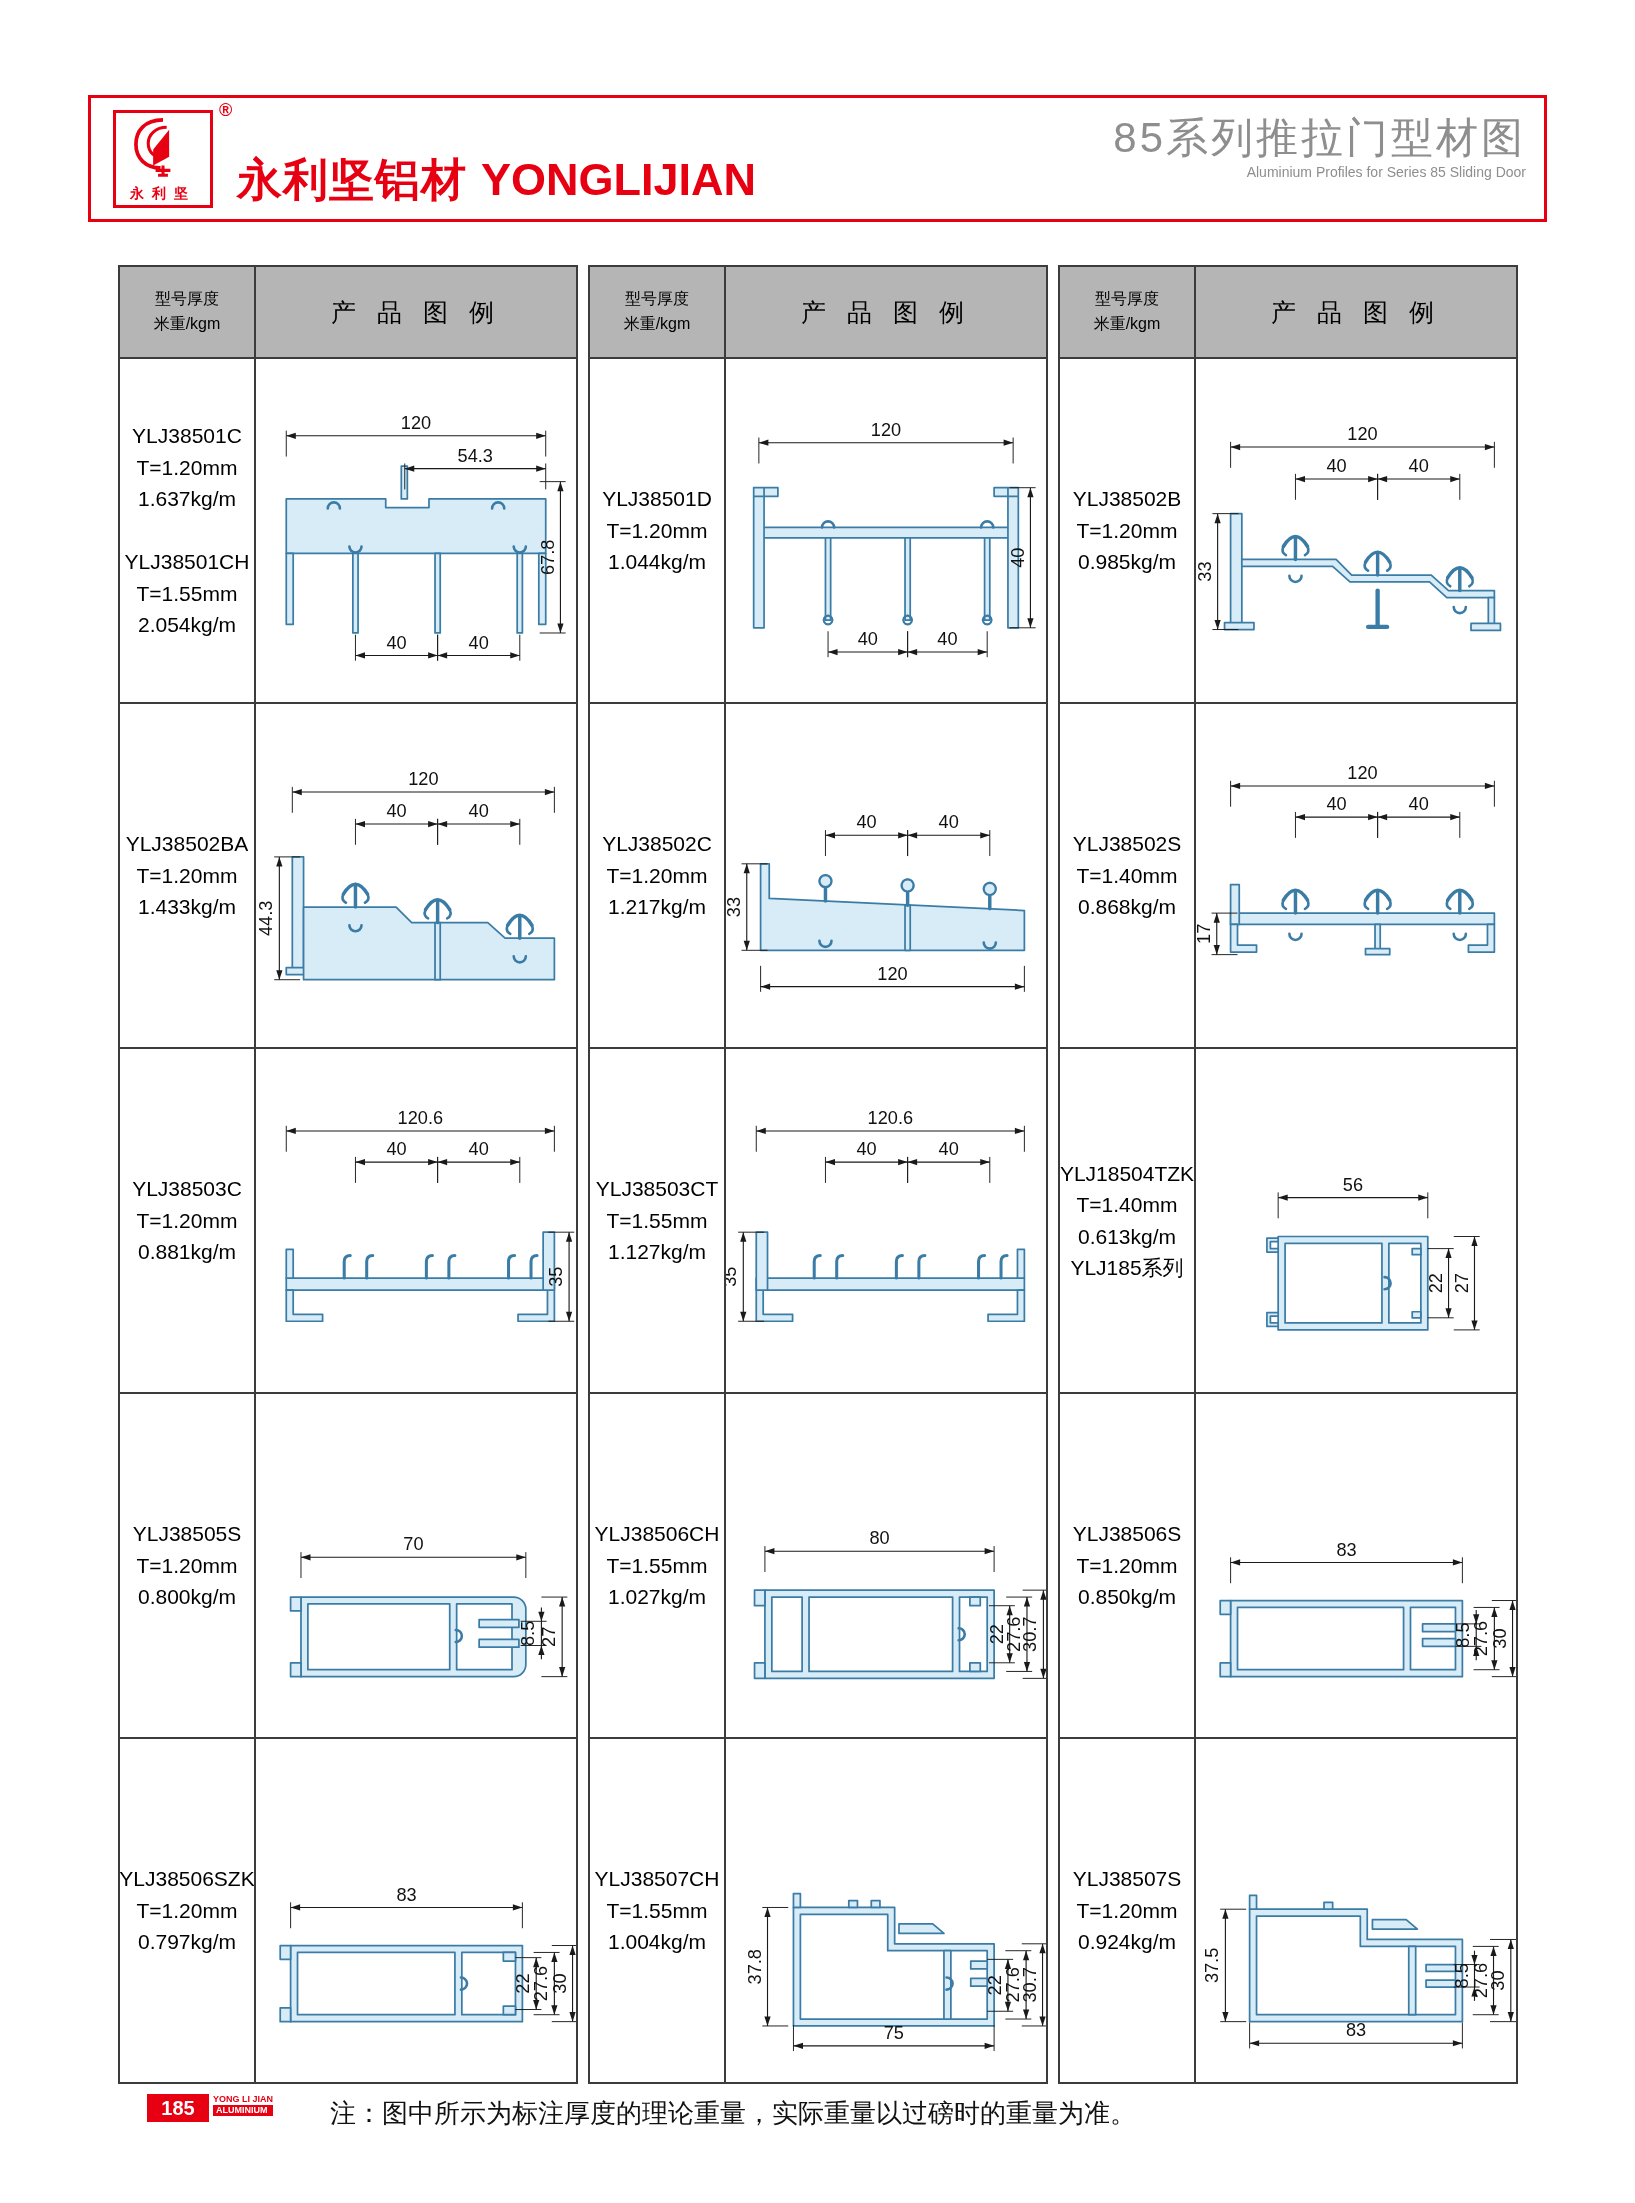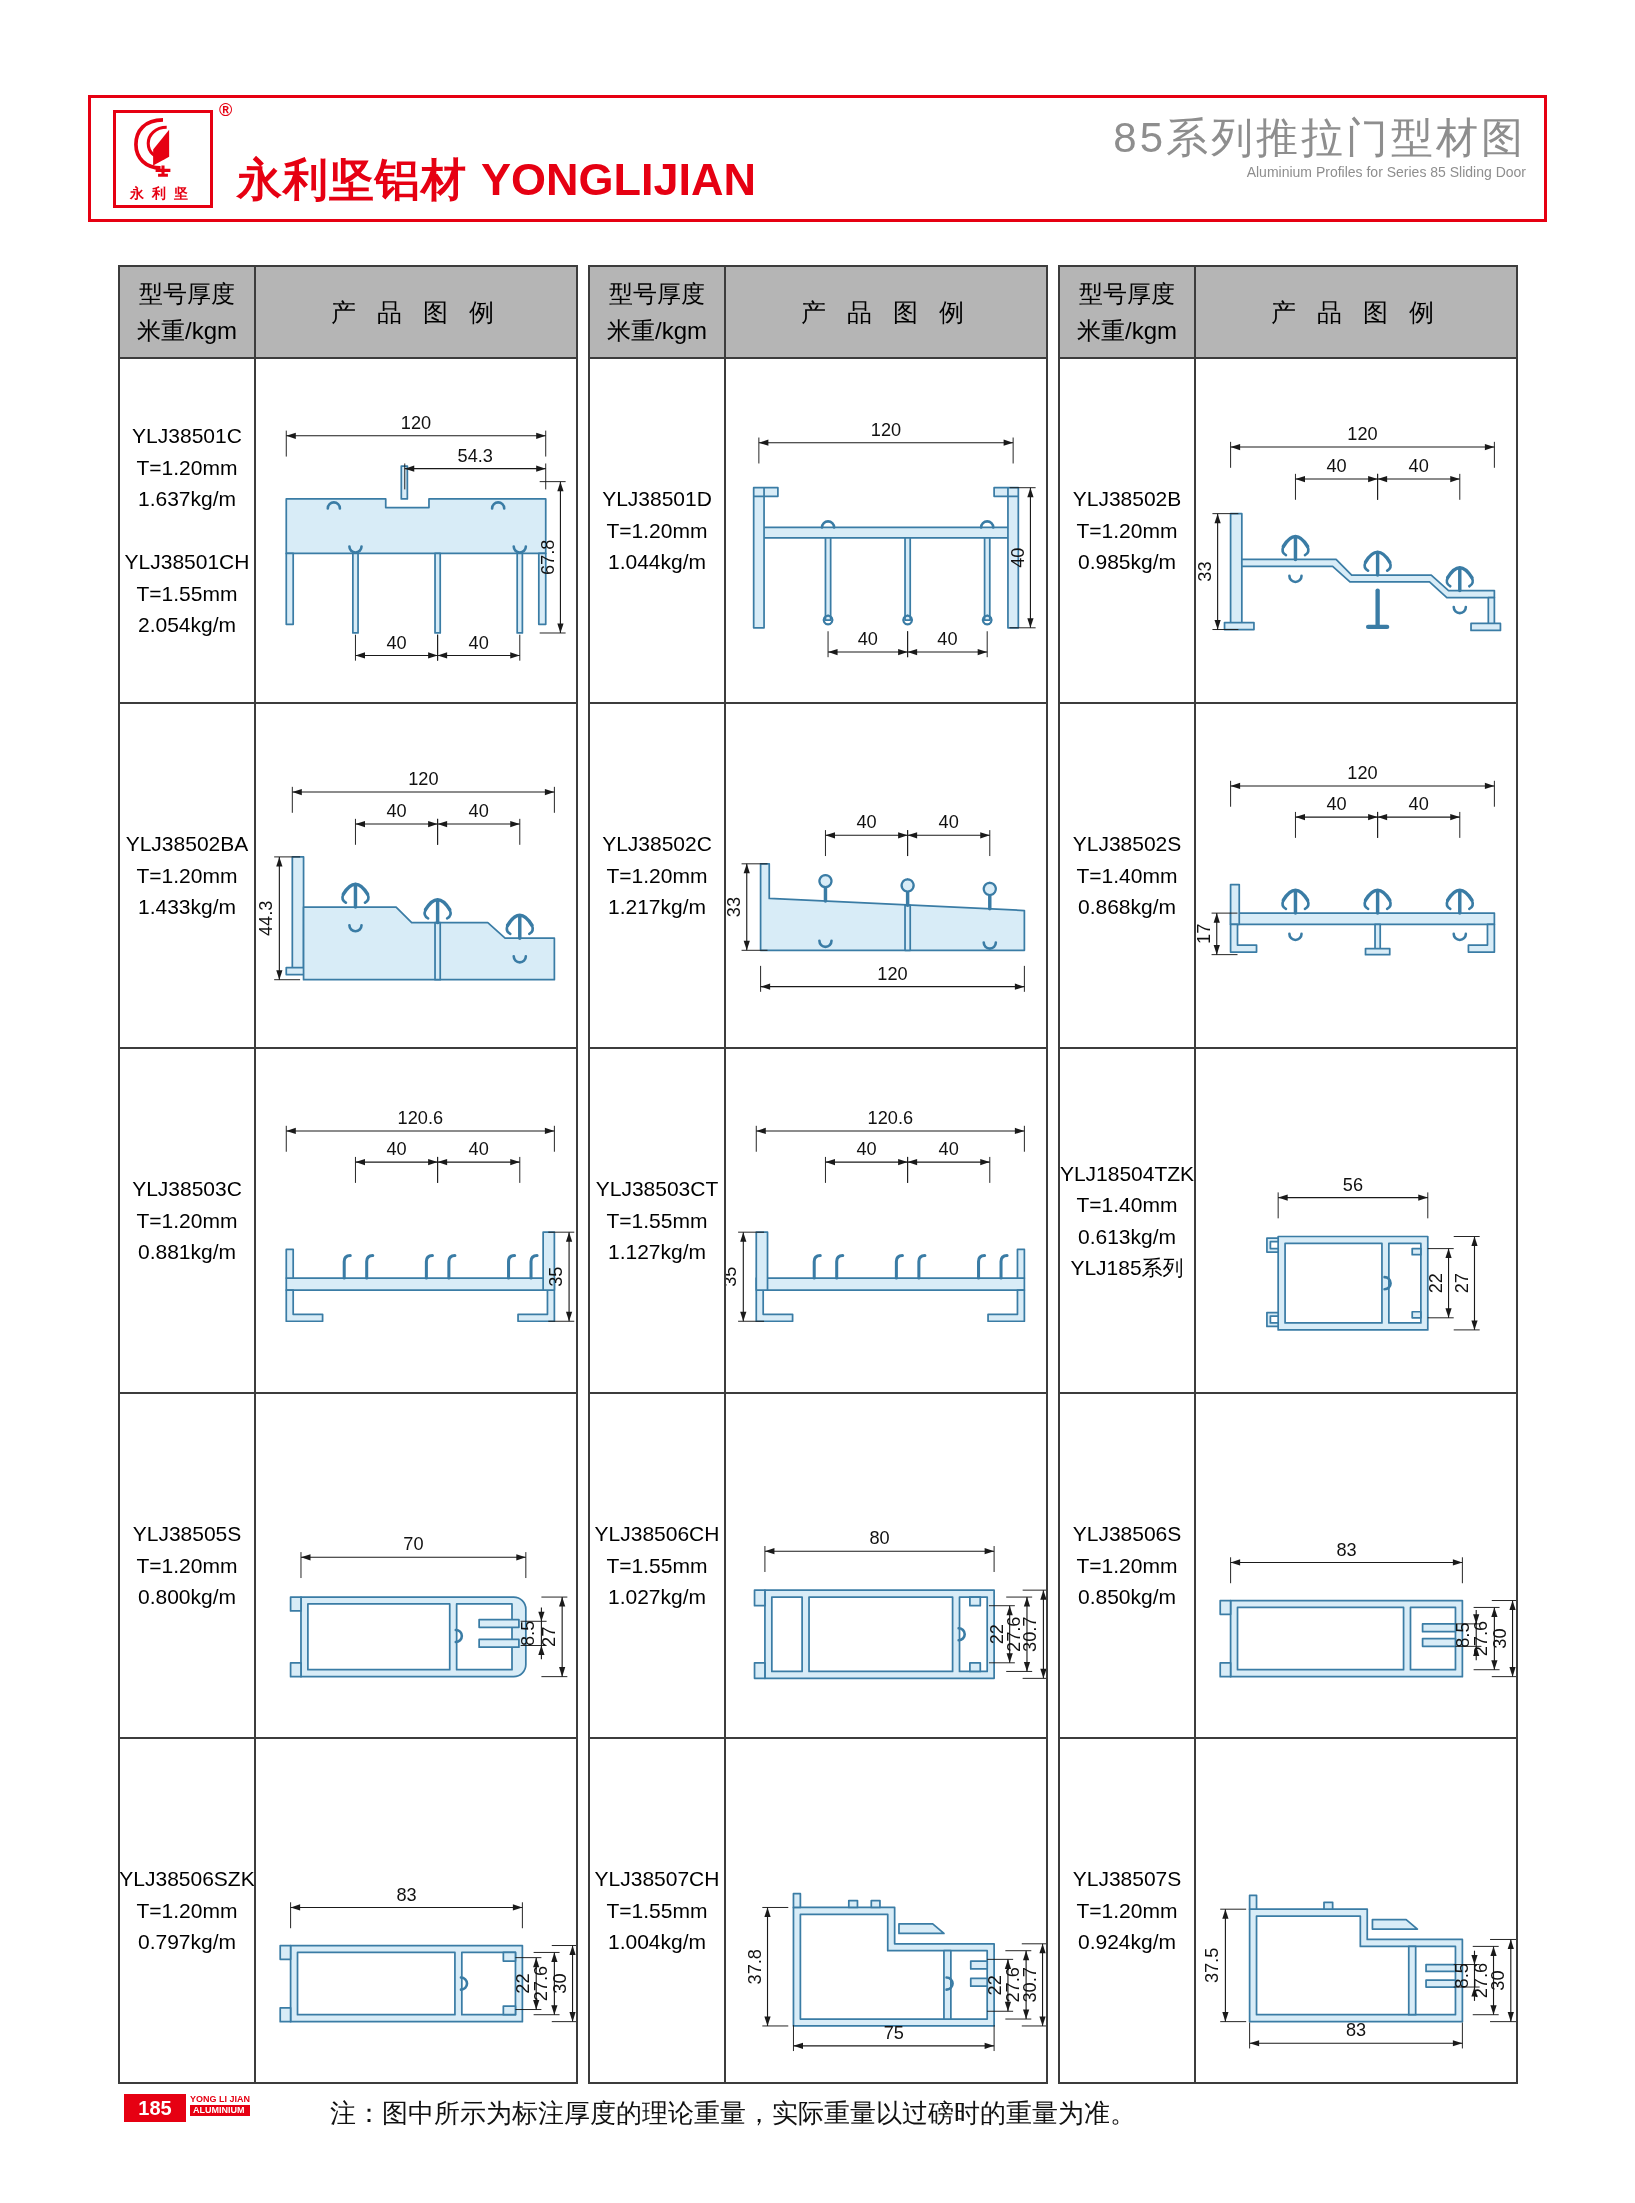--- a/index.html
+++ b/index.html
@@ -19,34 +19,34 @@
   .brand .en{margin-left:14px;letter-spacing:0;}
   .title-cn{position:absolute;right:18px;top:12px;color:var(--title-gray,#8e8e8e);
     font-size:42px;letter-spacing:3px;}
   .title-en{position:absolute;right:18px;top:66px;color:var(--title-gray,#8e8e8e);font-size:14px;}
 
   
   .tables{position:absolute;left:118px;top:265px;display:flex;gap:10px;}
   .ptable{width:460px;border:2px solid #3c3c3c;box-sizing:border-box;background:#fff;}
   .thead{display:flex;height:90px;background:var(--table-header-bg,#b5b5b5);border-bottom:2px solid #3c3c3c;}
   .th1{width:136px;border-right:2px solid #3c3c3c;box-sizing:border-box;display:flex;
-    justify-content:center;align-items:center;text-align:center;font-size:24px;line-height:1.55;white-space:pre-line;}
+    justify-content:center;align-items:center;text-align:center;font-size:16px;line-height:1.55;white-space:pre-line;}
   .th2{flex:1;display:flex;justify-content:center;align-items:center;font-size:25px;letter-spacing:7px;}
   .prow{display:flex;height:343px;border-bottom:2px solid #3c3c3c;}
   .prow:last-child{border-bottom:none;}
   .info{width:136px;border-right:2px solid #3c3c3c;box-sizing:border-box;display:flex;
     align-items:center;justify-content:center;text-align:center;font-size:21px;line-height:1.5;
     white-space:pre-line;padding:0;overflow:hidden;}
   .draw{flex:1;position:relative;}
   .draw svg{position:absolute;inset:0;width:100%;height:100%;}
   .profile{fill:var(--profile-fill,#d8ecf7);stroke:var(--profile-stroke,#3a7ca5);stroke-width:2;stroke-linejoin:round;}
   svg text{font-family:"Liberation Sans",sans-serif;}
 
   
-  .badge{position:absolute;left:104px;top:2094px;display:flex;align-items:flex-start;gap:4px;padding-left:20px;}
+  .badge{position:absolute;left:127px;top:2094px;display:flex;align-items:flex-start;gap:4px;padding-left:20px;}
   .badge-num{background:var(--accent-red,#e60012);color:#fff;font-weight:bold;font-size:20px;
     width:62px;height:28px;display:flex;align-items:center;justify-content:center;}
   .badge-txt{font-size:9px;line-height:1.2;font-weight:bold;}
   .badge-txt .l1{color:var(--accent-red,#e60012);}
   .badge-txt .l2{background:var(--accent-red,#e60012);color:#fff;padding:0 3px;}
   .note{position:absolute;left:330px;top:2096px;font-size:26px;color:#111;}
 </style>
 </head>
 <body>
 

